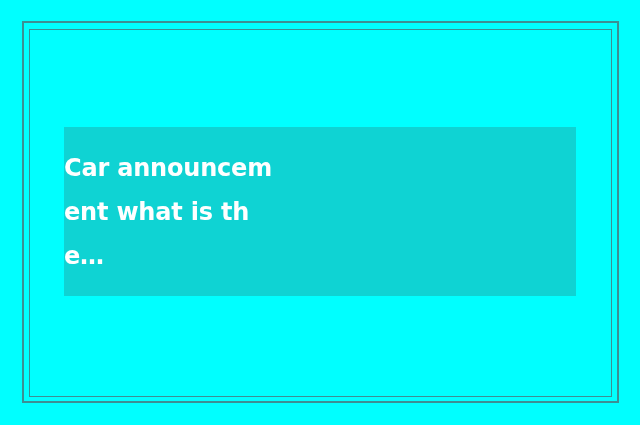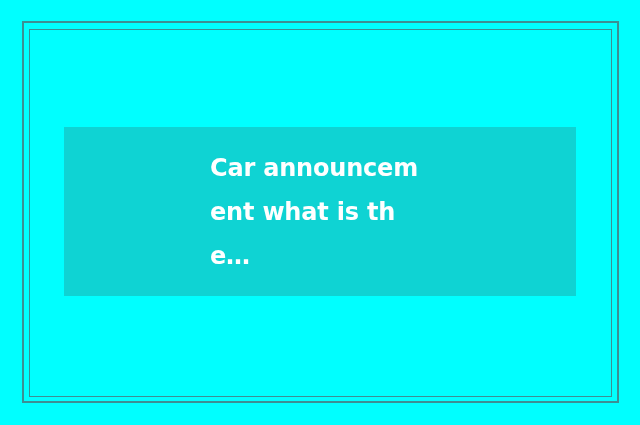--- a/index.html
+++ b/index.html
@@ -52,21 +52,20 @@
   .panel {
     position: absolute;
     left: 64px;
     top: 127px;
     width: 512px;
     height: 169px;
     background: #0fd3d3;
     box-sizing: border-box;
     display: flex;
     flex-direction: column;
-    align-items: center;
     justify-content: center;
   }
 
   
   .panel-title {
     margin: 0;
     width: 220px;
     color: #ffffff;
     font-family: "DejaVu Sans", sans-serif;
     font-size: 24px;

